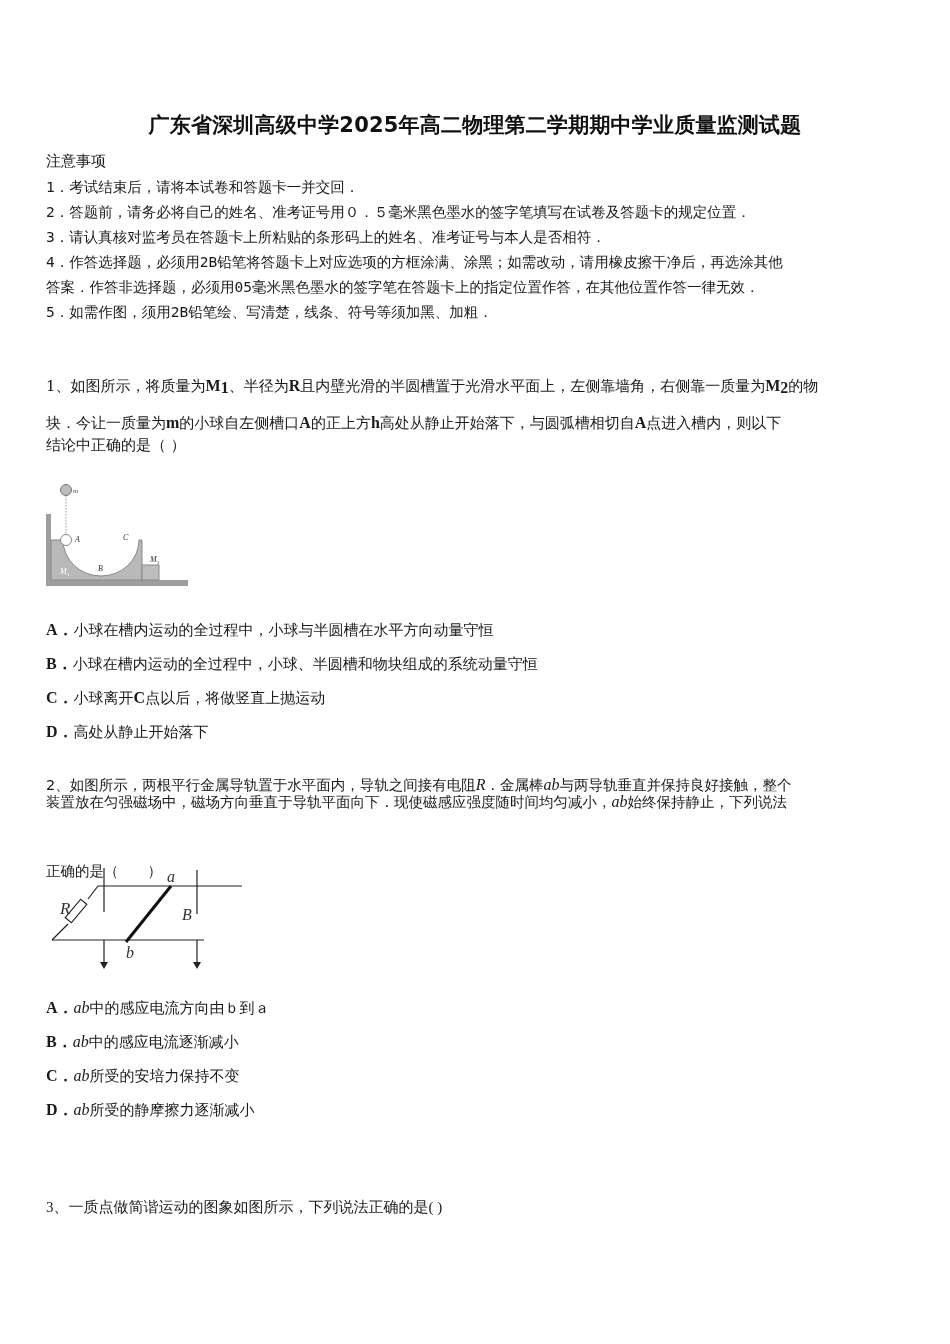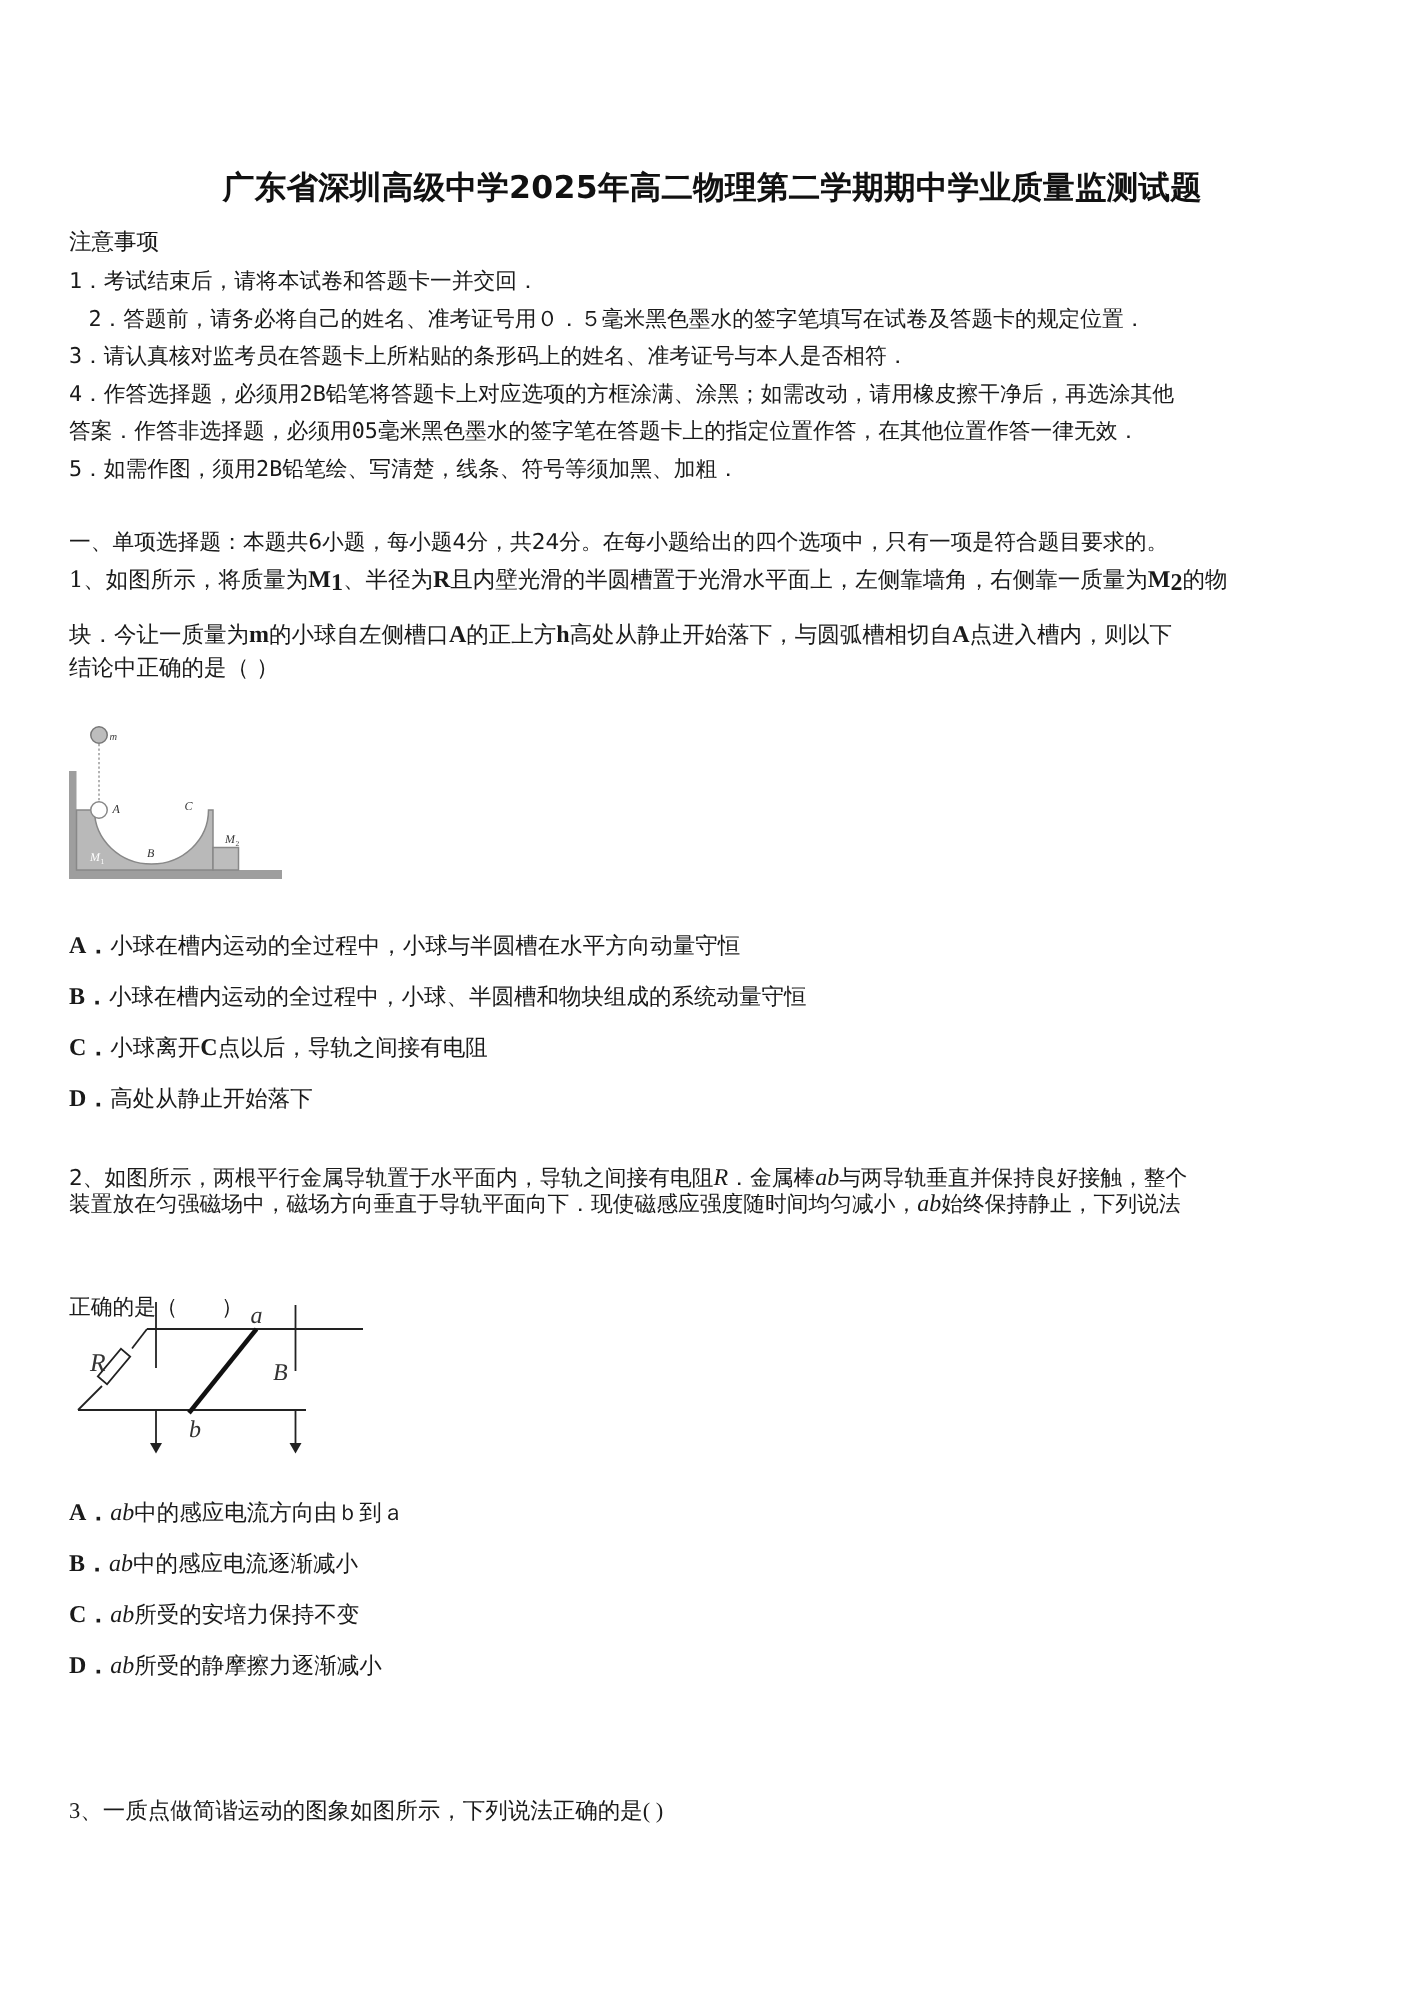--- a/index.html
+++ b/index.html
@@ -25,28 +25,27 @@
 </head>
 <body>
 
 <div class="page">
 
   <div class="title">广东省深圳高级中学2025年高二物理第二学期期中学业质量监测试题</div>
 
   <div class="notice">
     <div class="line hdr" style="top:152px;">注意事项</div>
     <div class="line" style="top:178px;">1．考试结束后，请将本试卷和答题卡一并交回．</div>
-    <div class="line" style="top:203px;margin-left:13px;">2．答题前，请务必将自己的姓名、准考证号用０．５毫米黑色墨水的签字笔填写在试卷及答题卡的规定位置．</div>
+    <div class="line" style="top:203px;">2．答题前，请务必将自己的姓名、准考证号用０．５毫米黑色墨水的签字笔填写在试卷及答题卡的规定位置．</div>
     <div class="line" style="top:228px;">3．请认真核对监考员在答题卡上所粘贴的条形码上的姓名、准考证号与本人是否相符．</div>
     <div class="line" style="top:253px;">4．作答选择题，必须用2B铅笔将答题卡上对应选项的方框涂满、涂黑；如需改动，请用橡皮擦干净后，再选涂其他</div>
     <div class="line" style="top:278px;">答案．作答非选择题，必须用05毫米黑色墨水的签字笔在答题卡上的指定位置作答，在其他位置作答一律无效．</div>
     <div class="line" style="top:303px;">5．如需作图，须用2B铅笔绘、写清楚，线条、符号等须加黑、加粗．</div>
   </div>
 
-  <div class="line" style="top:352px; font-family:'DejaVu Sans', sans-serif; font-size:14.5px;">一、单项选择题：本题共6小题，每小题4分，共24分。在每小题给出的四个选项中，只有一项是符合题目要求的。</div>
 
   <div>
     <div class="line" style="top:377px;">
       <span>1、如图所示，将质量为</span><span class="bold-latin">M</span><sub class="bold-latin">1</sub><span>、半径为</span><span class="bold-latin">R</span><span>且内壁光滑的半圆槽置于光滑水平面上，左侧靠墙角，右侧靠一质量为</span><span class="bold-latin">M</span><sub class="bold-latin">2</sub><span>的物</span>
     </div>
     <div class="line" style="top:414px;">
       <span>块．今让一质量为</span><span class="bold-latin">m</span><span>的小球自左侧槽口</span><span class="bold-latin">A</span><span>的正上方</span><span class="bold-latin">h</span><span>高处从静止开始落下，与圆弧槽相切自</span><span class="bold-latin">A</span><span>点进入槽内，则以下</span>
     </div>
     <div class="line" style="top:436px;">结论中正确的是（ ）</div>
 
@@ -75,21 +74,21 @@
       <text x="113" y="84" font-family="Liberation Serif, serif" font-size="5" fill="#333">2</text>
     </svg>
 
     <div class="line" style="top:620px;">
       <span class="opt-letter">A．</span><span>小球在槽内运动的全过程中，小球与半圆槽在水平方向动量守恒</span>
     </div>
     <div class="line" style="top:654px;">
       <span class="opt-letter">B．</span><span>小球在槽内运动的全过程中，小球、半圆槽和物块组成的系统动量守恒</span>
     </div>
     <div class="line" style="top:688px;">
-      <span class="opt-letter">C．</span><span>小球离开</span><span class="bold-latin">C</span><span>点以后，导轨之间接有电阻</span>
+      <span class="opt-letter">C．</span><span>小球离开</span><span class="bold-latin">C</span><span>点以后，将做竖直上抛运动</span>
     </div>
     <div class="line" style="top:722px;">
       <span class="opt-letter">D．</span><span>高处从静止开始落下</span>
     </div>
   </div>
 
   <div>
     <div class="line" style="top:776px; font-family:'DejaVu Sans', sans-serif; font-size:14.5px;">
       <span>2、如图所示，两根平行金属导轨置于水平面内，导轨之间接有电阻</span><span class="it">R</span><span>．金属棒</span><span class="it">ab</span><span>与两导轨垂直并保持良好接触，整个</span>
     </div>

